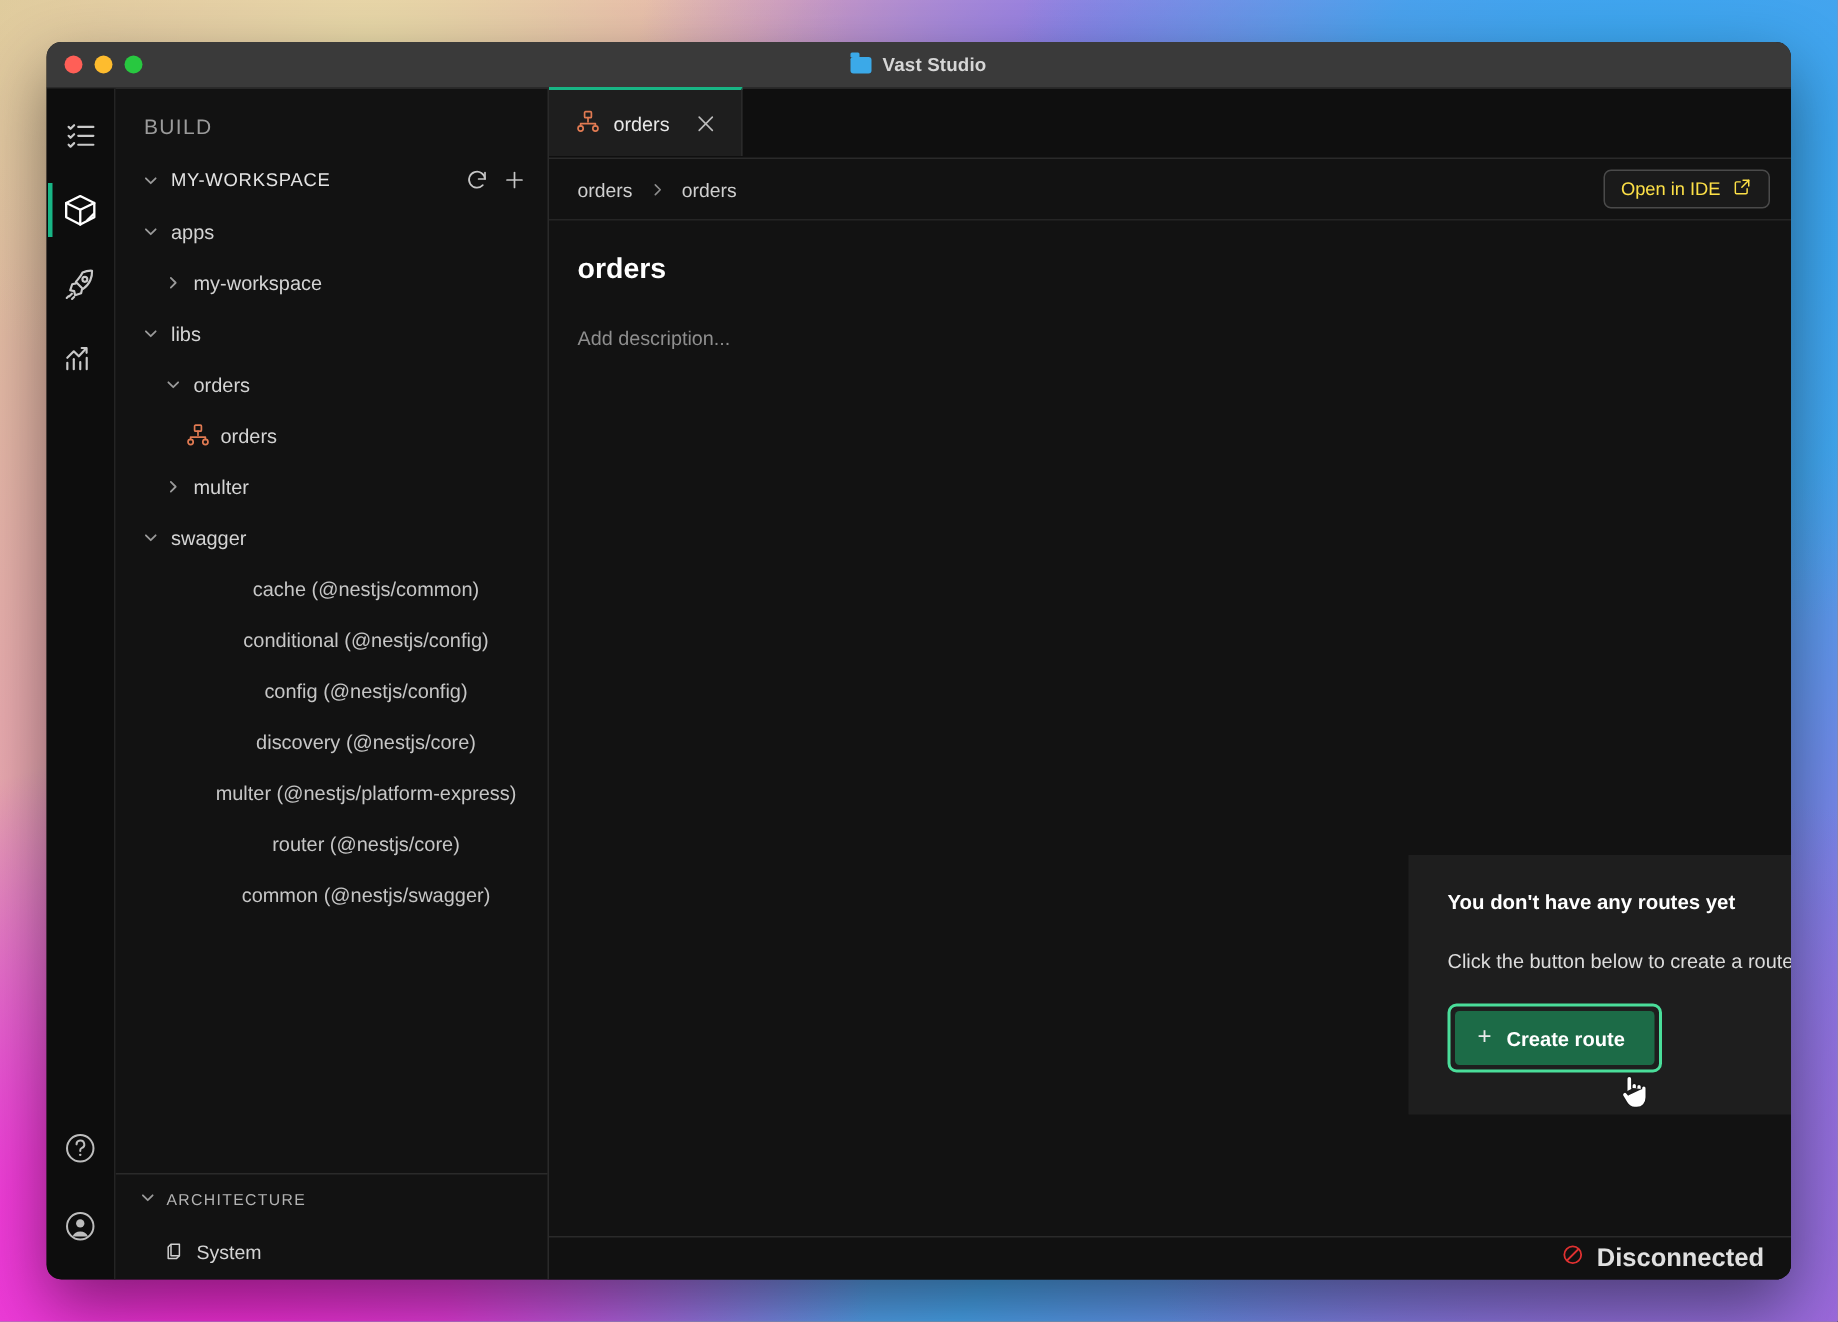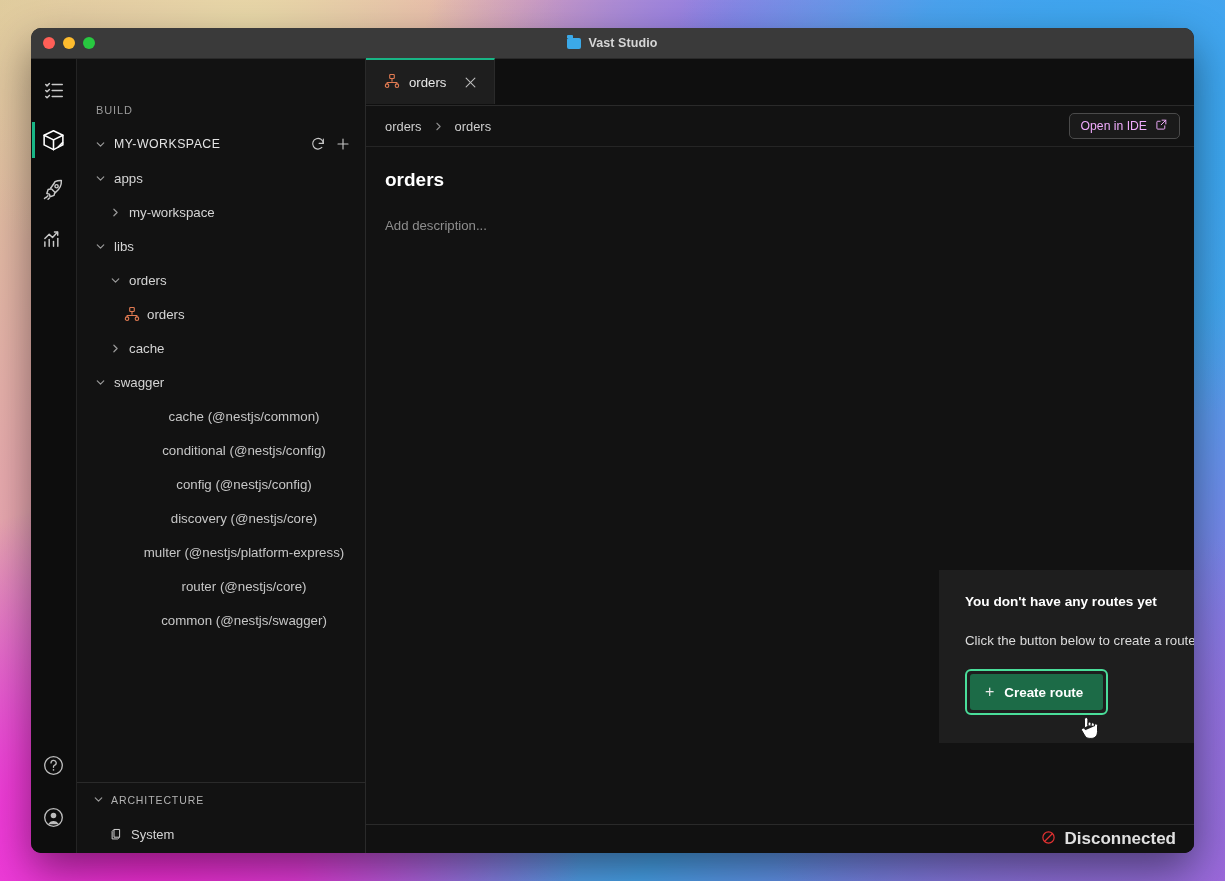--- a/index.html
+++ b/index.html
@@ -128,25 +128,24 @@
     background: #121212;
     border-right: 1px solid #2a2a2a;
     display: flex;
     flex-direction: column;
     flex: 0 0 auto;
     min-height: 0;
   }
   .explorer-scroll { flex: 1 1 auto; overflow: hidden; min-height: 0; }
 
   .section-cap {
-    font-size: 11px;
+    font-size: 14px;
     letter-spacing: 0.9px;
     color: #9b9b9b;
     padding: 17px 0 11px 19px;
-    margin-top: 28px;
   }
 
   .tree-row {
     display: flex;
     align-items: center;
     height: 34px;
     font-size: 13.3px;
     color: #d4d4d4;
     cursor: pointer;
     white-space: nowrap;
@@ -228,21 +227,21 @@
   .crumb { font-size: 12.9px; color: #cfcfcf; cursor: pointer; }
   .crumb-sep { margin: 0 10px; color: #8d8d8d; display: flex; align-items: center; }
   .ide-btn {
     margin-left: auto;
     display: flex; align-items: center; gap: 8px;
     height: 26px;
     padding: 0 11px;
     border: 1px solid #4a4a4a;
     border-radius: 5px;
     background: #1a1a1a;
-    color: #f0abfc;
+    color: #fde047;
     font-size: 12.2px;
     cursor: pointer;
   }
 
   .canvas { flex: 1 1 auto; position: relative; min-height: 0; padding: 22px 0 0 19px; }
   .page-title { font-size: 19px; font-weight: bold; color: #ffffff; }
   .page-desc { margin-top: 27px; font-size: 13.2px; color: #8e8e8e; cursor: text; }
 
   
   .empty-card {
@@ -460,21 +459,21 @@
           </span>
           <span class="lbl">orders</span>
         </div>
 
         <div class="tree-row i1">
           <span class="chev">
             <svg width="13" height="13" viewBox="0 0 24 24" fill="none" stroke="currentColor" stroke-width="2.2" stroke-linecap="round" stroke-linejoin="round">
                 <polyline points="9 6 15 12 9 18"></polyline>
               </svg>
           </span>
-          <span class="lbl">cache</span>
+          <span class="lbl">multer</span>
         </div>
 
         <div class="tree-row i0">
           <span class="chev">
             <svg width="13" height="13" viewBox="0 0 24 24" fill="none" stroke="currentColor" stroke-width="2.2" stroke-linecap="round" stroke-linejoin="round">
                 <polyline points="6 9 12 15 18 9"></polyline>
               </svg>
           </span>
           <span class="lbl">swagger</span>
         </div>

